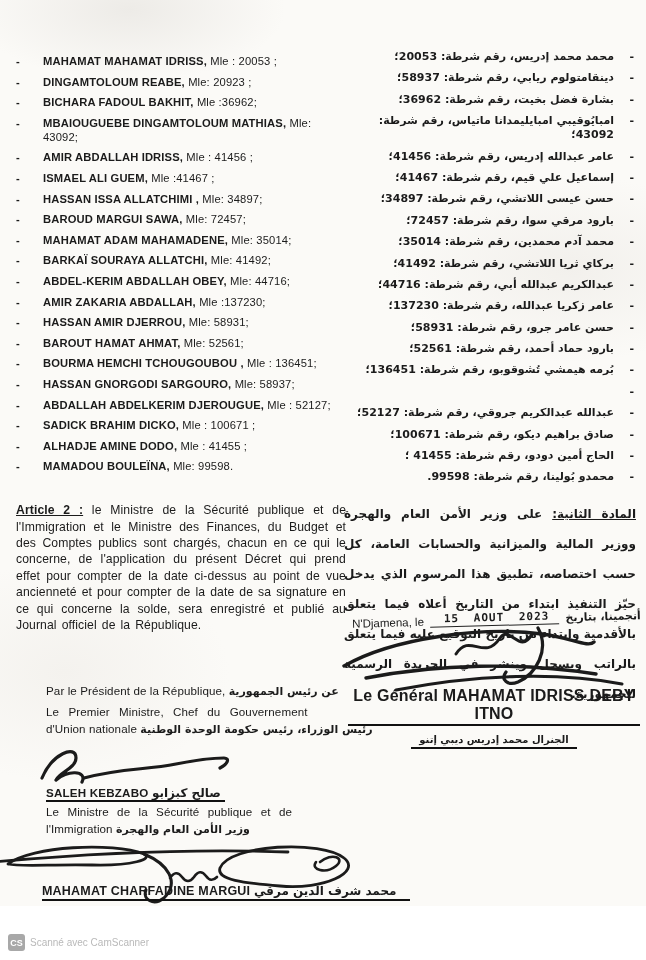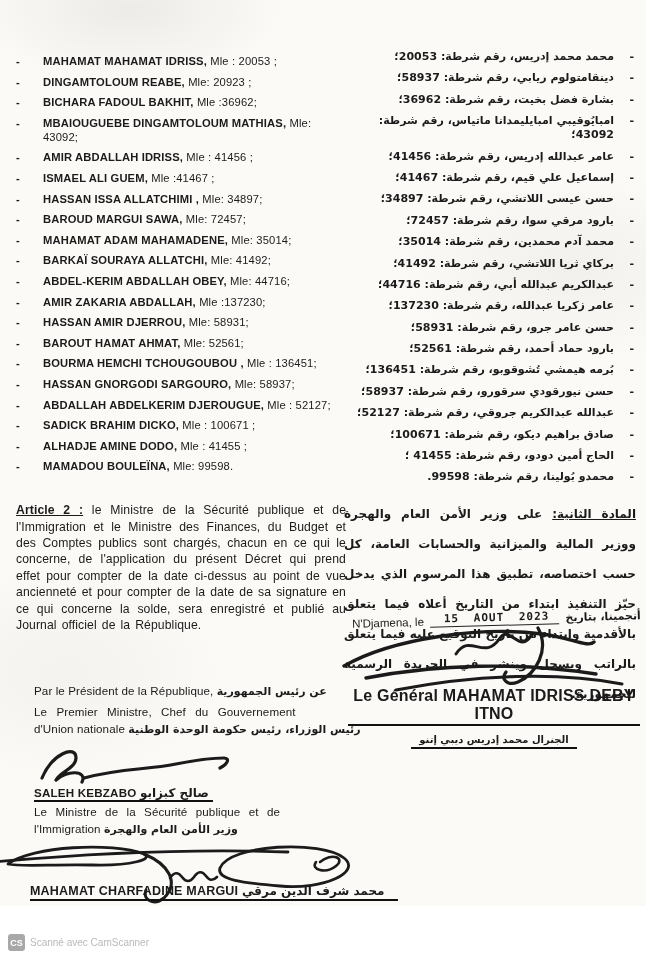--- a/index.html
+++ b/index.html
@@ -41,21 +41,21 @@
   
   svg.sig{position:absolute;overflow:visible;}
   svg.sig path{fill:none;stroke:#1b1b1b;stroke-linecap:round;stroke-linejoin:round;}
 
   .general-names{position:absolute;left:348px;top:687px;width:292px;text-align:center;}
   .general-names .fr{display:inline-block;font-weight:bold;font-size:16px;letter-spacing:.2px;
     border-bottom:2px solid #111;padding:0 2px 1px;}
   .general-names .arname{display:inline-block;font-family:"DejaVu Sans",sans-serif;font-weight:bold;
     font-size:10px;border-bottom:2px solid #111;padding:0 8px 2px;margin-top:8px;}
 
-  .line{position:absolute;font-size:11.6px;letter-spacing:.1px;white-space:nowrap;}
+  .line{position:absolute;font-size:11.6px;letter-spacing:.1px;white-space:nowrap;margin-left:12px;}
   .uname{font-weight:bold;border-bottom:2px solid #111;padding:0 4px 1px 0;letter-spacing:.2px;}
   .uname .ar{font-size:12px;}
 
   
   .scan-footer{position:absolute;left:0;top:906px;width:646px;height:54px;background:#ffffff;}
   .cam{position:absolute;left:8px;top:28px;display:flex;align-items:center;gap:5px;}
   .cs-badge{width:17px;height:17px;background:#a8a8a8;border-radius:3px;color:#fff;
     font-size:9px;font-weight:bold;display:flex;align-items:center;justify-content:center;}
   .cam .txt{color:#b9b9b9;font-size:10px;}
 </style>
@@ -208,21 +208,20 @@
         <li>
         <span class="dash">-</span>
         <span class="ar">بارود حماد أحمد، رقم شرطة: 52561؛</span>
       </li>
         <li>
         <span class="dash">-</span>
         <span class="ar">بُرمه هيمشي تُشوقوبو، رقم شرطة: 136451؛</span>
       </li>
         <li>
         <span class="dash">-</span>
-        <span class="ar">حسن نيورقودي سرقورو، رقم شرطة: 58937؛</span>
       </li>
         <li>
         <span class="dash">-</span>
         <span class="ar">عبدالله عبدالكريم جروقي، رقم شرطة: 52127؛</span>
       </li>
         <li>
         <span class="dash">-</span>
         <span class="ar">صادق براهيم ديكو، رقم شرطة: 100671؛</span>
       </li>
         <li>

